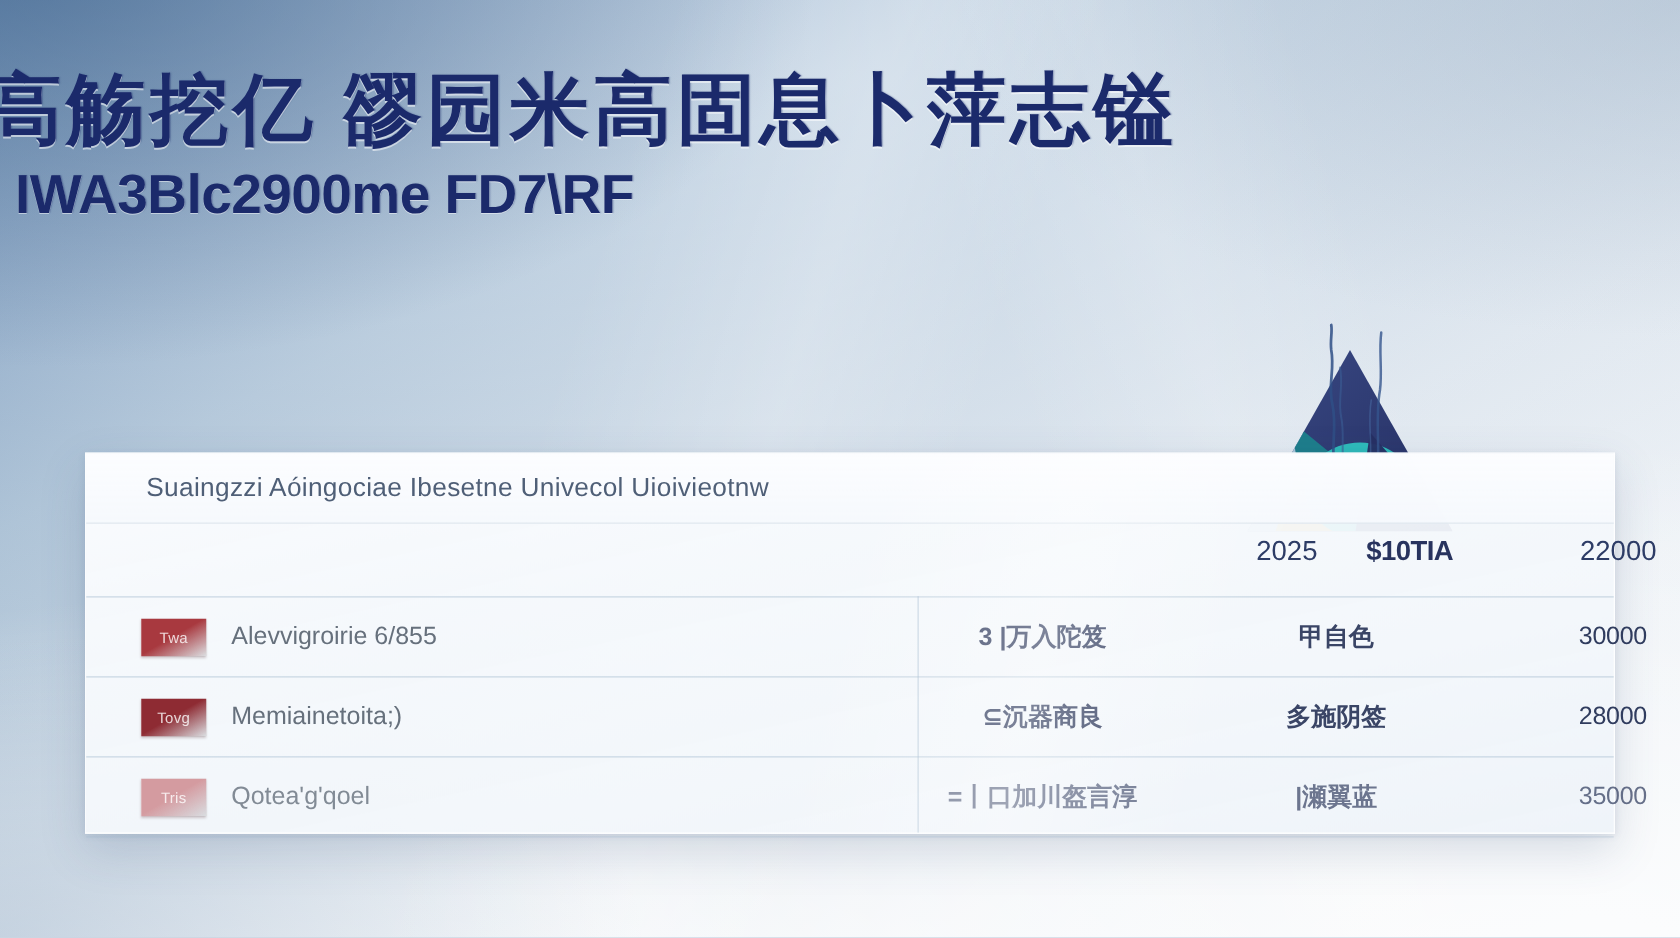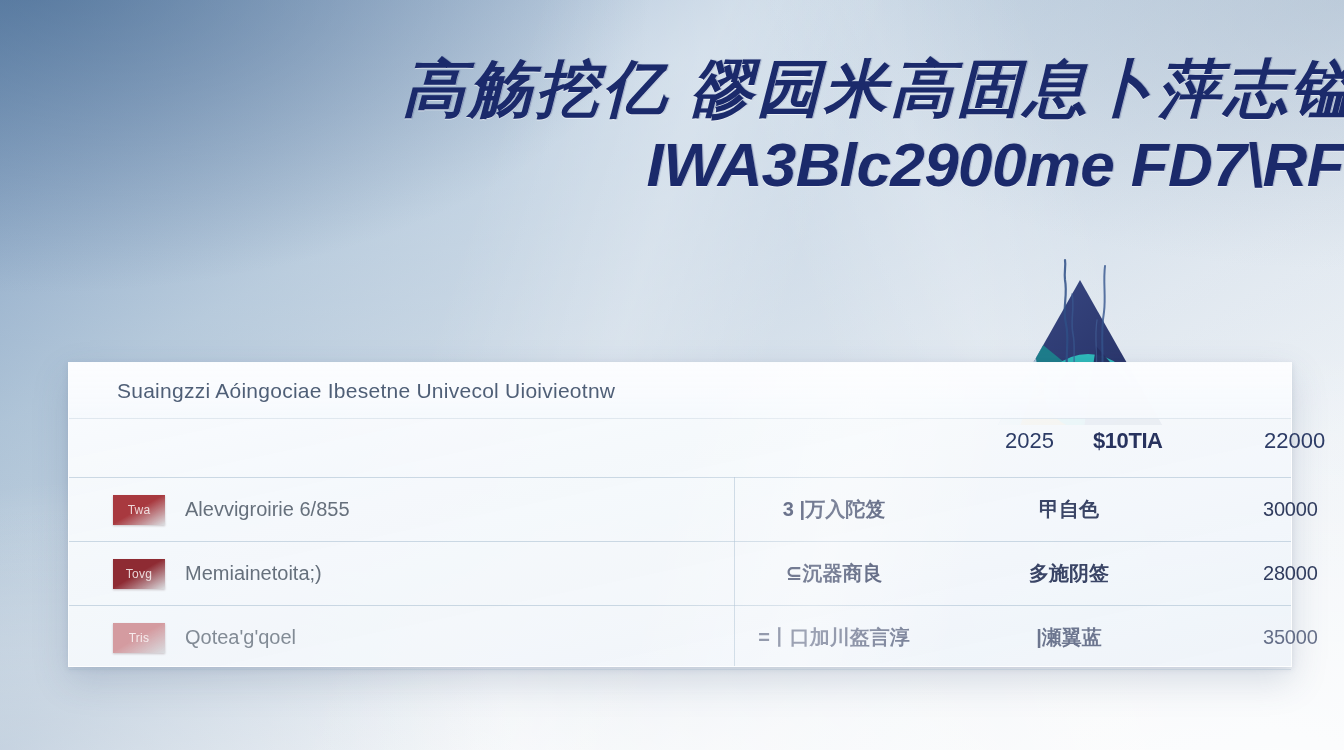--- a/index.html
+++ b/index.html
@@ -29,41 +29,40 @@
   #bg-sheen{
     position:absolute;inset:0;
     background:
       linear-gradient(108deg, rgba(255,255,255,0) 34%, rgba(255,255,255,.22) 46%, rgba(255,255,255,0) 56%),
       linear-gradient(72deg, rgba(255,255,255,0) 60%, rgba(255,255,255,.16) 70%, rgba(255,255,255,0) 80%);
   }
 
   
   #title-block{
     position:absolute;left:0;top:58px;width:1344px;
-    text-align:right;
+    text-align:left;
     z-index:6;
-    font-style:italic;
   }
   .title-line{
     color:#1b2a6b;
     font-weight:700;
     letter-spacing:.055em;
     white-space:nowrap;
     line-height:1;
     filter:blur(.32px);
   }
   #title-main{
     font-size:62px;
     margin:0 0 14px 0;
     text-shadow:0 1px 0 rgba(255,255,255,.55), 1px 0 1px rgba(30,45,110,.35);
     transform:scaleX(1.02);
   }
   #title-sub{
-    font-size:62px;
-    margin:0;
+    font-size:44px;
+    margin:12px;
     letter-spacing:-.01em;
     text-shadow:0 1px 0 rgba(255,255,255,.5), 1px 0 1px rgba(30,45,110,.3);
   }
 
   
   #mountain{
     position:absolute;left:980px;top:250px;width:210px;height:178px;
     z-index:7;pointer-events:none;
     filter:blur(.3px);
   }

